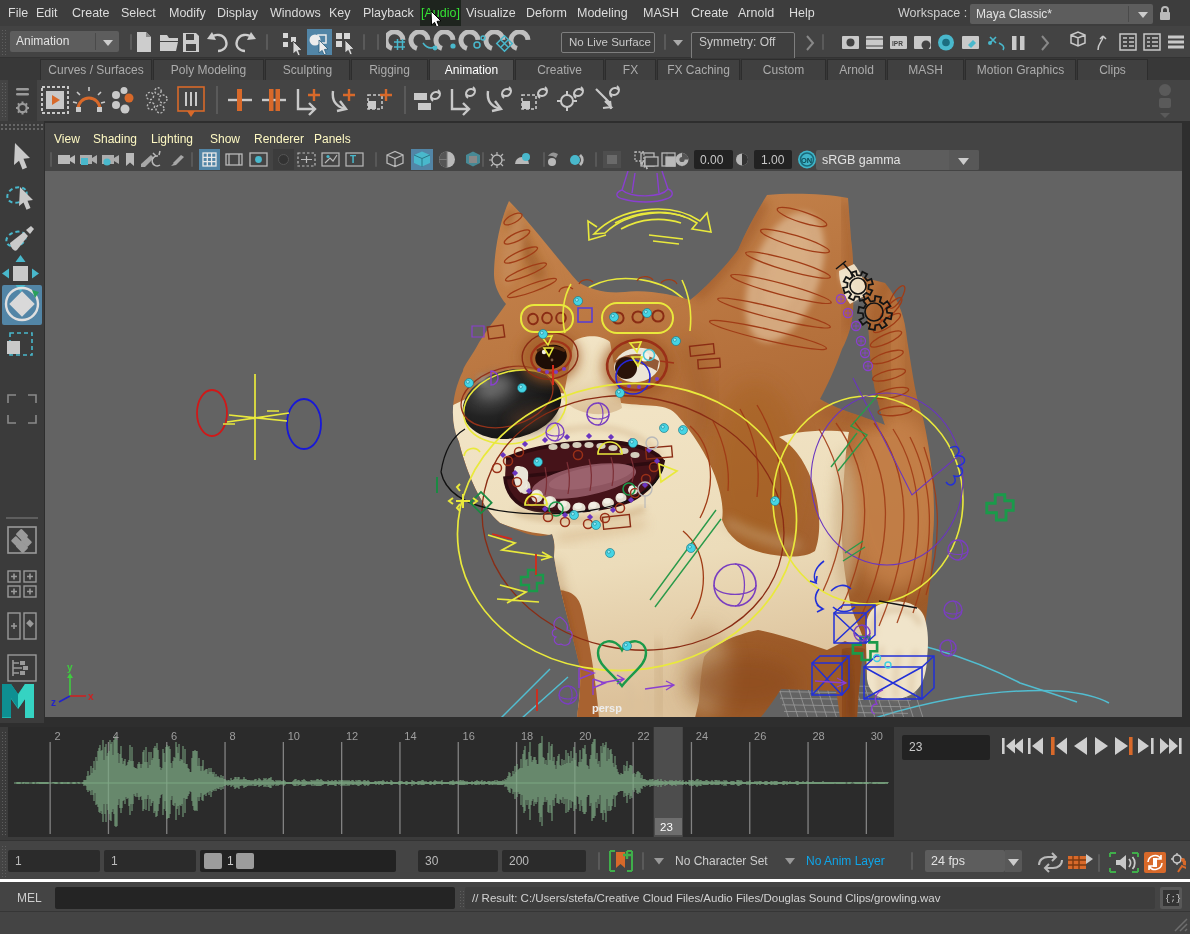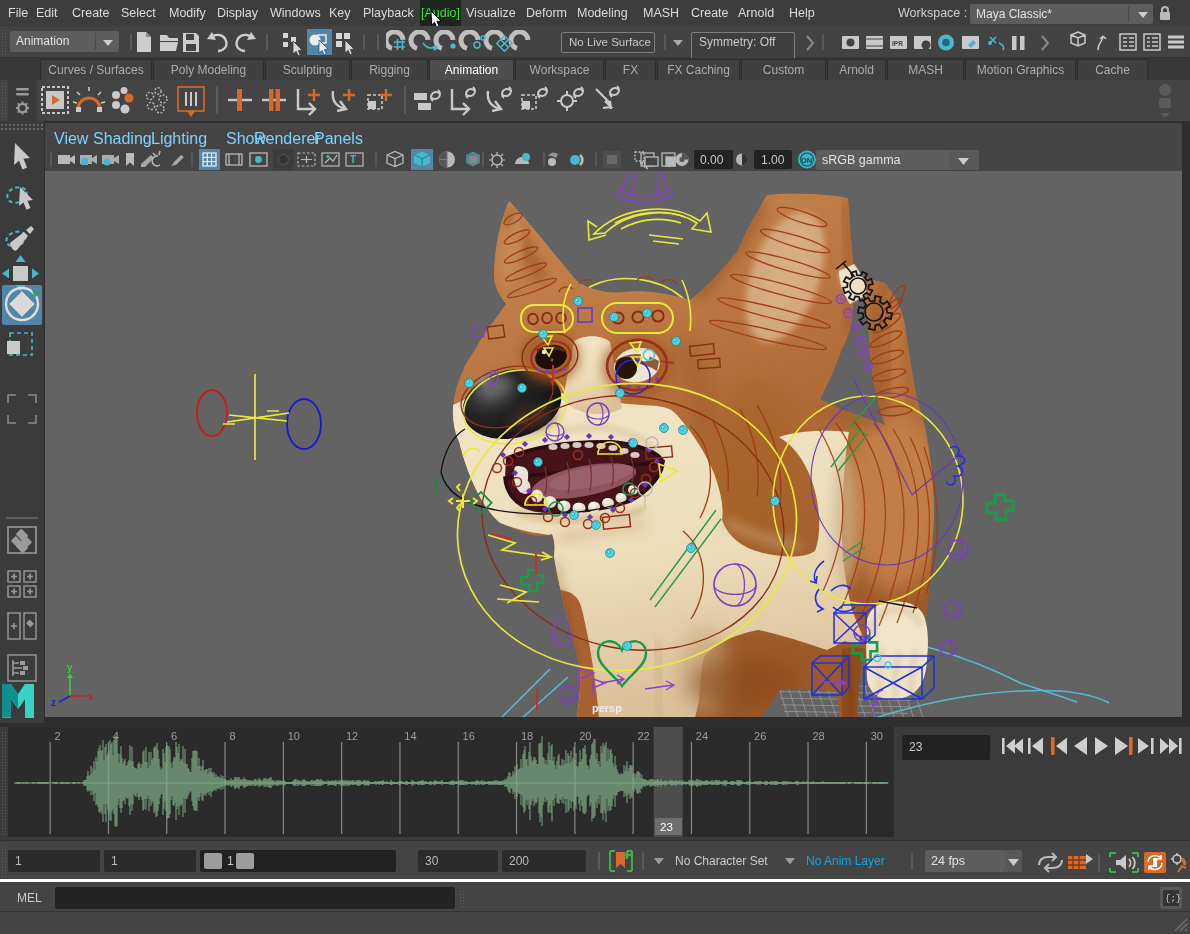--- a/index.html
+++ b/index.html
@@ -16,21 +16,21 @@
 
 #shelftabs{position:absolute;left:0;top:58px;width:1190px;height:22px;background:#383838}
 #shelftabs .tab{position:absolute;top:1px;height:21px;line-height:21px;text-align:center;font-size:12px;color:#ababab;background:#404040;border:1px solid #2d2d2d;border-bottom:none}
 #shelftabs .tab.on{background:#4e4e4e;color:#fff}
 
 #shelf{position:absolute;left:0;top:80px;width:1190px;height:41px;background:#444}
 
 #mainbg{position:absolute;left:0;top:121px;width:1190px;height:606px;background:#2e2e2e}
 #toolbox{position:absolute;left:0;top:121px;width:44px;height:602px;background:#3b3b3b}
 #vphdr{position:absolute;left:45px;top:123px;width:1137px;height:48px;background:#444}
-#vphdr .vm{position:absolute;top:7px;height:18px;line-height:18px;color:#7dd3fc;font-size:16px}
+#vphdr .vm{position:absolute;top:7px;height:18px;line-height:18px;color:#fef9c3;font-size:12px}
 #scene{position:absolute;left:45px;top:171px;width:1137px;height:546px}
 
 #timerow{position:absolute;left:0;top:727px;width:1190px;height:113px;background:#3b3b3b}
 #rangerow{position:absolute;left:0;top:840px;width:1190px;height:39px;background:#444;border-top:1px solid #333}
 #melrow{position:absolute;left:0;top:879px;width:1190px;height:32px;background:#444;border-top:3px solid #ffffff}
 #helpbar{position:absolute;left:0;top:911px;width:1190px;height:23px;background:#444;border-top:1px solid #363636}
 .dots{position:absolute;width:7px;background-image:radial-gradient(#5e5e5e 34%,transparent 36%);background-size:3px 3px}
 </style></head>
 <body>
 <div id="app">
@@ -185,28 +185,28 @@
   <path d="M100,6 h16 M100,11 h16 M100,16 h16" stroke-width="3"></path>
  </g>
 </svg>
 </div>
 <div id="shelftabs">
 <div class="tab" style="left:40px;width:112px">Curves / Surfaces</div>
 <div class="tab" style="left:153px;width:111px">Poly Modeling</div>
 <div class="tab" style="left:265px;width:85px">Sculpting</div>
 <div class="tab" style="left:351px;width:77px">Rigging</div>
 <div class="tab on" style="left:429px;width:85px">Animation</div>
-<div class="tab" style="left:515px;width:89px">Workspace</div>
+<div class="tab" style="left:515px;width:89px">Creative</div>
 <div class="tab" style="left:605px;width:51px">FX</div>
 <div class="tab" style="left:657px;width:83px">FX Caching</div>
 <div class="tab" style="left:741px;width:85px">Custom</div>
 <div class="tab" style="left:827px;width:59px">Arnold</div>
 <div class="tab" style="left:887px;width:77px">MASH</div>
 <div class="tab" style="left:965px;width:111px">Motion Graphics</div>
-<div class="tab" style="left:1077px;width:71px">Cache</div>
+<div class="tab" style="left:1077px;width:71px">Clips</div>
 </div>
 <div id="shelf">
 <div class="dots" style="left:1px;top:2px;height:37px"></div>
 <div class="abs" style="left:8px;top:0;width:29px;height:41px;background:#3a3a3a"></div>
 <svg class="abs" style="left:14px;top:6px" width="18" height="30" viewBox="0 0 18 30">
  <rect x="2" y="2" width="13" height="2.6" rx="1.3" fill="#9a9a9a"></rect>
         <rect x="2" y="7" width="13" height="2.6" rx="1.3" fill="#9a9a9a"></rect>
  <g transform="translate(8.5,22)">
           <circle r="4.2" fill="none" stroke="#9a9a9a" stroke-width="2.2"></circle>
           <g stroke="#9a9a9a" stroke-width="2">
@@ -397,21 +397,21 @@
 <svg class="abs" style="left:1px;top:562px" width="34" height="36" viewBox="0 0 34 36">
  <path d="M1,1 h9 l7,10 7,-10 h9 v34 h-9 V16 l-7,10 -7,-10 v19 h-9 z" fill="#20b5ad"></path>
  <path d="M1,1 h9 l7,10 v14 l-7,-10 v19 h-9 z" fill="#0e8f92"></path>
  <path d="M24,1 h9 v34 h-9 V16 l-7,10 v-14 z" fill="#35d3c2"></path>
 </svg>
 </div>
 <div id="vphdr">
 <span class="vm" style="left:9px">View</span>
 <span class="vm" style="left:48px">Shading</span>
 <span class="vm" style="left:106px">Lighting</span>
-<span class="vm" style="left:181px">Show</span>
+<span class="vm" style="left:165px">Show</span>
 <span class="vm" style="left:209px">Renderer</span>
 <span class="vm" style="left:269px">Panels</span>
 <svg class="abs" style="left:0;top:25px" width="1137" height="23" viewBox="0 0 1137 23">
  <g fill="#585858">
           <rect x="5" y="4" width="2" height="15" rx="1"></rect>
           <rect x="146" y="4" width="2" height="15" rx="1"></rect>
           <rect x="330" y="4" width="2" height="15" rx="1"></rect>
           <rect x="437" y="4" width="2" height="15" rx="1"></rect>
           <rect x="498" y="4" width="2" height="15" rx="1"></rect>
           <rect x="550" y="4" width="2" height="15" rx="1"></rect>
@@ -1072,20 +1072,21 @@
           <circle cx="11" cy="8" r="2" fill="#d8692a"></circle>
           <path d="M6,20 l4,-6 4,2 3,-4" stroke="#d8692a" stroke-width="2" fill="none"></path>
           <circle cx="13" cy="11" r="2.4" fill="#d8692a"></circle>
         </g>
 </svg>
 </div>
 <div id="melrow">
 <span class="abs" style="left:17px;top:9px;color:#ccc;font-size:12px">MEL</span>
 <div class="abs" style="left:55px;top:5px;width:400px;height:22px;background:#242424;border-radius:2px"></div>
 <div class="dots" style="left:459px;top:8px;height:18px;width:5px"></div>
+<div class="abs" style="left:465px;top:5px;width:690px;height:22px;background:#3d3d3d;border-radius:2px;color:#d2d2d2;font-size:11.5px;line-height:22px;padding-left:7px">// Result: C:/Users/stefa/Creative Cloud Files/Audio Files/Douglas Sound Clips/growling.wav</div>
 <svg class="abs" style="left:1159px;top:4px" width="24" height="24" viewBox="0 0 24 24">
         <rect x="1" y="1" width="22" height="22" rx="2" fill="#585858"></rect>
         <rect x="4" y="4" width="16" height="16" fill="#333"></rect>
         <text x="6" y="15" font-size="9" fill="#ccc" font-family="Liberation Mono">{;}</text>
       </svg>
 </div>
 <div id="helpbar">
 <svg class="abs" style="right:2px;bottom:2px" width="14" height="14">
         <path d="M13,1 L1,13 M13,6 L6,13 M13,11 L11,13" stroke="#6e6e6e" stroke-width="1.5"></path>
       </svg>

